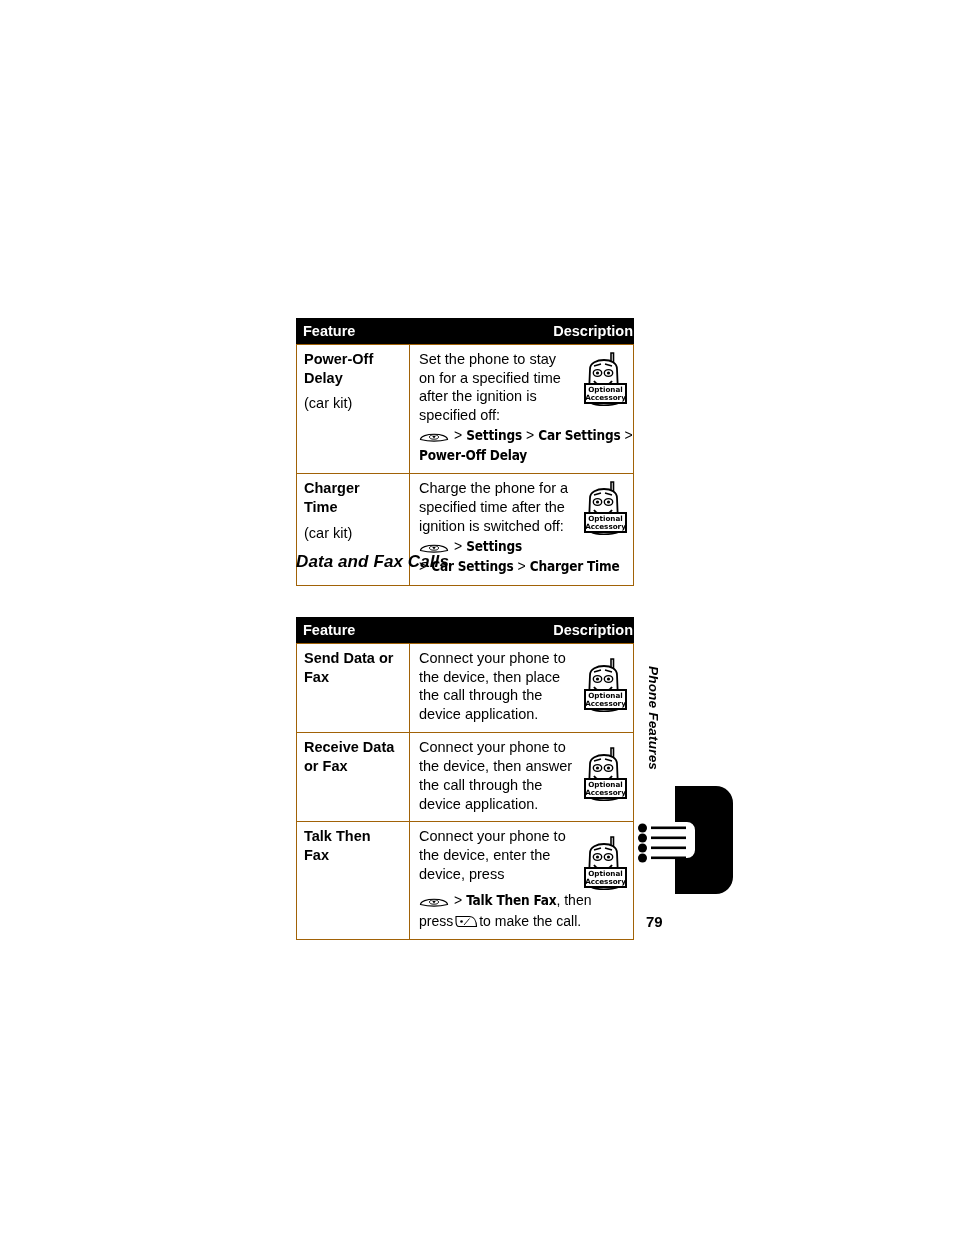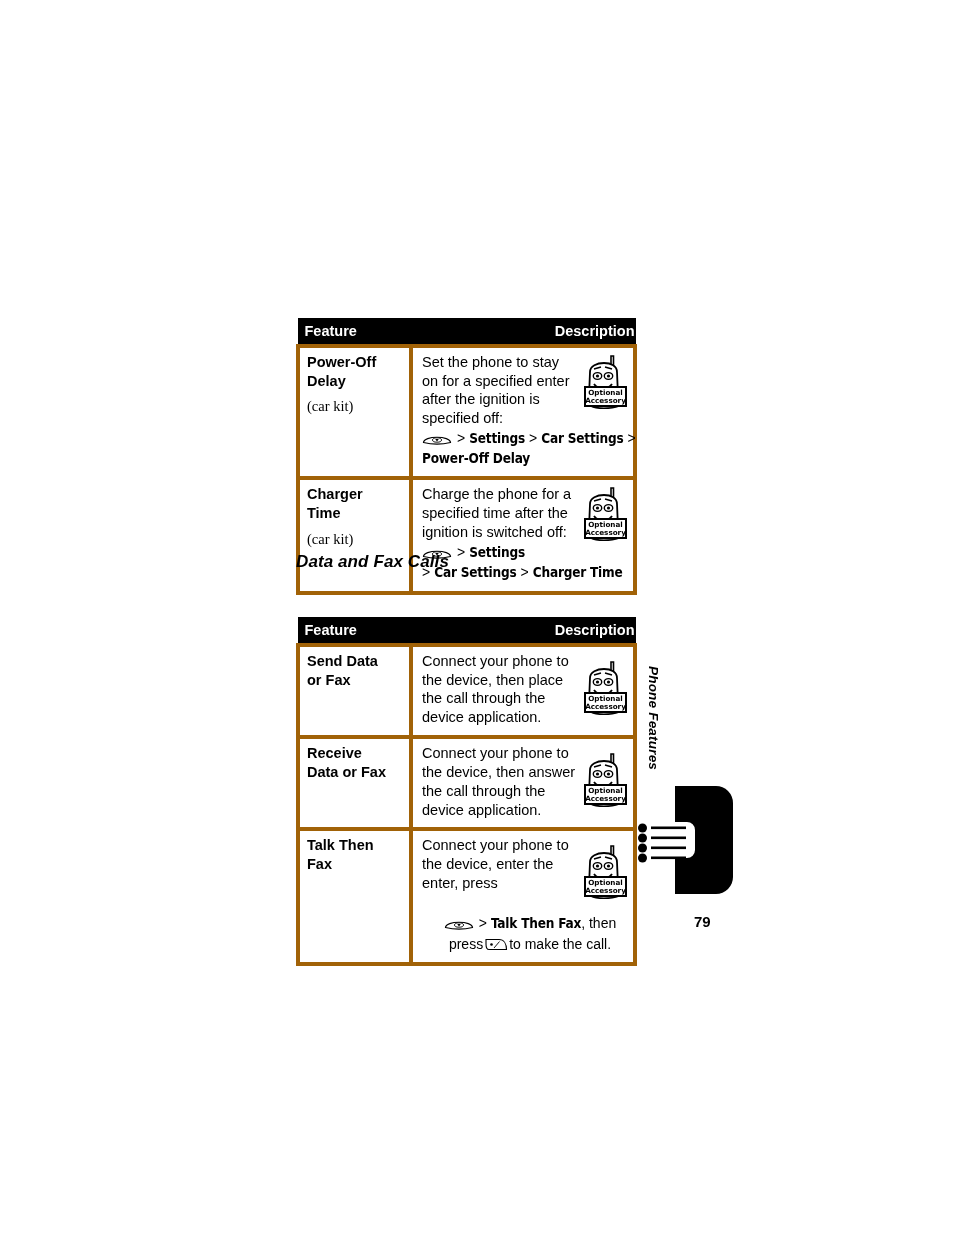--- a/index.html
+++ b/index.html
@@ -42,41 +42,40 @@
     font-size: 14.5px;
     font-weight: bold;
     text-align: left;
     padding: 4px 0 4px 6px;
     line-height: 1.15;
     border: none;
   }
   .feat-table thead th.hdr2 { padding-left: 9px; text-align: right; }
 
   .feat-table tbody td {
-    border: 4px solid #a16207;
+    border: 1px solid #a16207;
     vertical-align: top;
     padding: 5px 14px 8px 6px;
     font-size: 14.5px;
     line-height: 1.30;
   }
   .feat-table tbody td.feature {
     font-weight: bold;
     padding-left: 7px;
   }
   .feat-table tbody td.desc {
     font-weight: normal;
     padding-left: 9px;
     position: relative;
     padding-right: 0;
   }
   .carkit {
     display: block;
     font-weight: normal;
     margin-top: 7px;
-    font-family: Liberation Serif, serif;
   }
 
   .desc-body { width: 190px; }
   .desc-line { display: block; }
 
   
   .nav {
     font-family: "DejaVu Sans Condensed", "Liberation Sans Narrow", "Liberation Sans", sans-serif;
     font-weight: bold;
     font-size: 13.5px;
@@ -139,21 +138,21 @@
   }
   .side-tab {
     position: absolute;
     left: 638px;
     top: 786px;
     width: 95px;
     height: 108px;
   }
   .page-num {
     position: absolute;
-    left: 694px;
+    left: 646px;
     top: 913px;
     font-size: 15px;
     font-weight: bold;
   }
 </style>
 </head>
 <body>
 
 <div class="page">
 
@@ -171,21 +170,21 @@
     <tbody>
 
       <tr>
         <td class="feature">
           <span>Power-Off Delay</span>
           <span class="carkit">(car kit)</span>
         </td>
         <td class="desc">
           <div class="desc-body">
             <span class="desc-line">Set the phone to stay</span>
-            <span class="desc-line">on for a specified enter</span>
+            <span class="desc-line">on for a specified time</span>
             <span class="desc-line">after the ignition is</span>
             <span class="desc-line">specified off:</span>
           </div>
           <div class="nav">
             <span class="key-menu">
               <svg viewBox="0 0 60 26" width="30" height="13" xmlns="http://www.w3.org/2000/svg">
                 <path d="M3 21 C3 7, 57 7, 57 21 C40 25, 20 25, 3 21 Z" fill="#ffffff" stroke="#000" stroke-width="2.4"></path>
                 <ellipse cx="30" cy="16" rx="9" ry="4.4" fill="#ffffff" stroke="#000" stroke-width="1.8"></ellipse>
                 <path d="M26.5 14 L33.5 14 L30 19 Z" fill="#000"></path>
               </svg>
@@ -348,23 +347,23 @@
       </tr>
 
       <tr>
         <td class="feature">
           <span>Talk Then Fax</span>
         </td>
         <td class="desc">
           <div class="desc-body">
             <span class="desc-line">Connect your phone to</span>
             <span class="desc-line">the device, enter the</span>
-            <span class="desc-line">enter, press</span>
-          </div>
-          <div class="nav" style="margin-top:20px;text-align:center;">
+            <span class="desc-line">device, press</span>
+          </div>
+          <div class="nav" style="margin-top:6px;">
             <span class="key-menu">
               <svg viewBox="0 0 60 26" width="30" height="13" xmlns="http://www.w3.org/2000/svg">
                 <path d="M3 21 C3 7, 57 7, 57 21 C40 25, 20 25, 3 21 Z" fill="#ffffff" stroke="#000" stroke-width="2.4"></path>
                 <ellipse cx="30" cy="16" rx="9" ry="4.4" fill="#ffffff" stroke="#000" stroke-width="1.8"></ellipse>
                 <path d="M26.5 14 L33.5 14 L30 19 Z" fill="#000"></path>
               </svg>
             </span>
             <span class="sep">&gt;</span>
             <span>Talk Then Fax</span><span class="sep">, then</span>
             <br>

